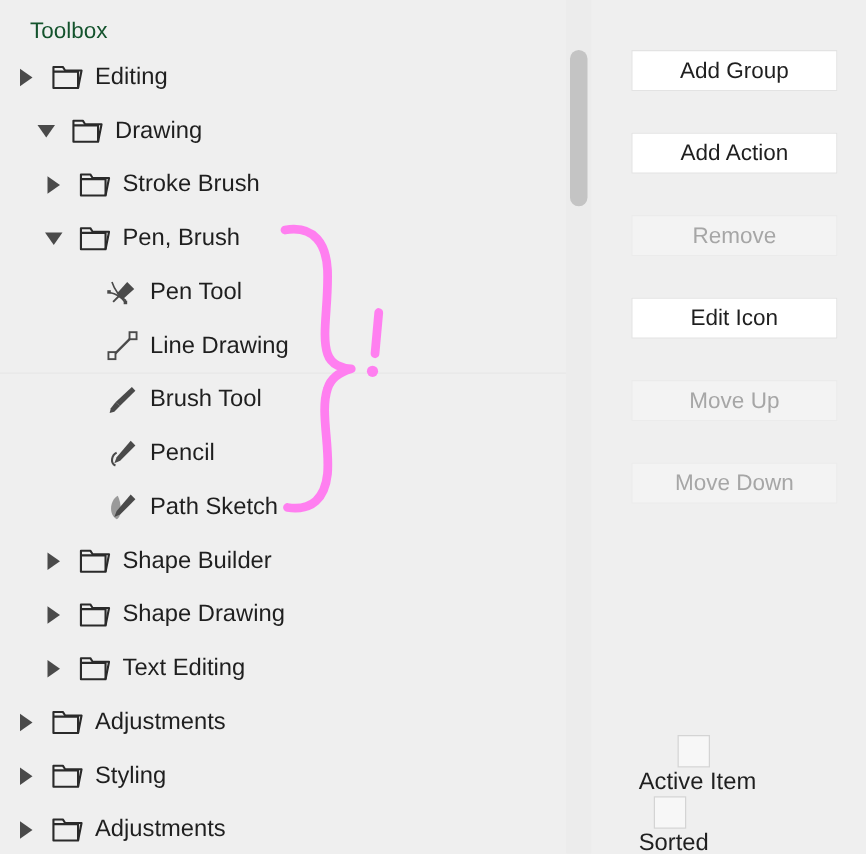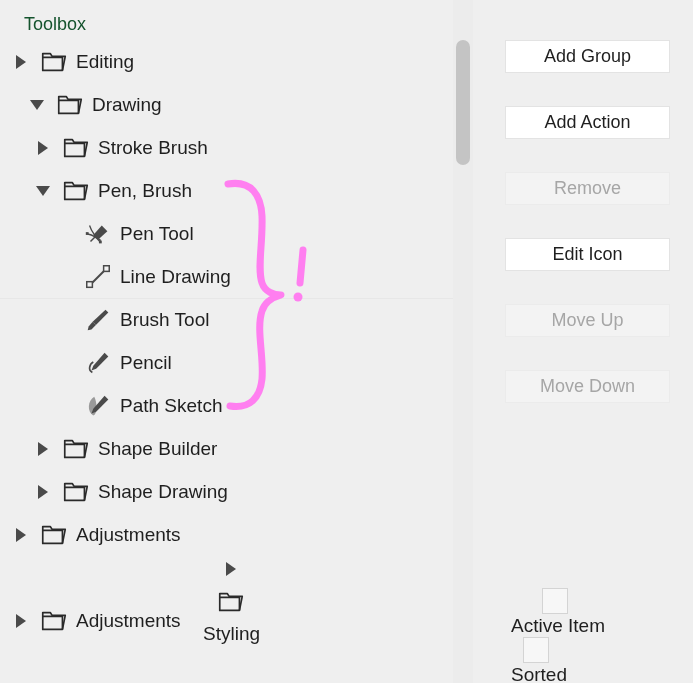--- a/index.html
+++ b/index.html
@@ -315,33 +315,45 @@
           <span class="tri-right"></span>
         </span>
         <span class="node-icon">
           <svg width="30" height="30" viewBox="0 0 32 32" xmlns="http://www.w3.org/2000/svg">
             <path d="M4 11 L4 25 L25 25 L28 10 L14 10 L12 7 L4 7 Z" fill="none" stroke="#2a2a2a" stroke-width="1.8" stroke-linejoin="round"></path>
             <path d="M4 11 L25 11 L25 25" fill="none" stroke="#2a2a2a" stroke-width="1.8" stroke-linejoin="round"></path>
           </svg>
         </span>
         <span class="node-label">Shape Drawing</span>
       </div>
+      <div class="tree-row" style="padding-left: 30px;">
+        <span class="twisty">
+          <span class="tri-right"></span>
+        </span>
+        <span class="node-icon">
+          <svg width="30" height="30" viewBox="0 0 32 32" xmlns="http://www.w3.org/2000/svg">
+            <path d="M4 11 L4 25 L25 25 L28 10 L14 10 L12 7 L4 7 Z" fill="none" stroke="#2a2a2a" stroke-width="1.8" stroke-linejoin="round"></path>
+            <path d="M4 11 L25 11 L25 25" fill="none" stroke="#2a2a2a" stroke-width="1.8" stroke-linejoin="round"></path>
+          </svg>
+        </span>
+        <span class="node-label">Text Editing</span>
+      </div>
       <div class="tree-row" style="padding-left: 8px;">
         <span class="twisty">
           <span class="tri-right"></span>
         </span>
         <span class="node-icon">
           <svg width="30" height="30" viewBox="0 0 32 32" xmlns="http://www.w3.org/2000/svg">
             <path d="M4 11 L4 25 L25 25 L28 10 L14 10 L12 7 L4 7 Z" fill="none" stroke="#2a2a2a" stroke-width="1.8" stroke-linejoin="round"></path>
             <path d="M4 11 L25 11 L25 25" fill="none" stroke="#2a2a2a" stroke-width="1.8" stroke-linejoin="round"></path>
           </svg>
         </span>
         <span class="node-label">Adjustments</span>
       </div>
-      <div class="tree-row" style="padding-left: 8px; flex-direction: column;">
+      <div class="tree-row" style="padding-left: 8px;">
         <span class="twisty">
           <span class="tri-right"></span>
         </span>
         <span class="node-icon">
           <svg width="30" height="30" viewBox="0 0 32 32" xmlns="http://www.w3.org/2000/svg">
             <path d="M4 11 L4 25 L25 25 L28 10 L14 10 L12 7 L4 7 Z" fill="none" stroke="#2a2a2a" stroke-width="1.8" stroke-linejoin="round"></path>
             <path d="M4 11 L25 11 L25 25" fill="none" stroke="#2a2a2a" stroke-width="1.8" stroke-linejoin="round"></path>
           </svg>
         </span>
         <span class="node-label">Styling</span>

